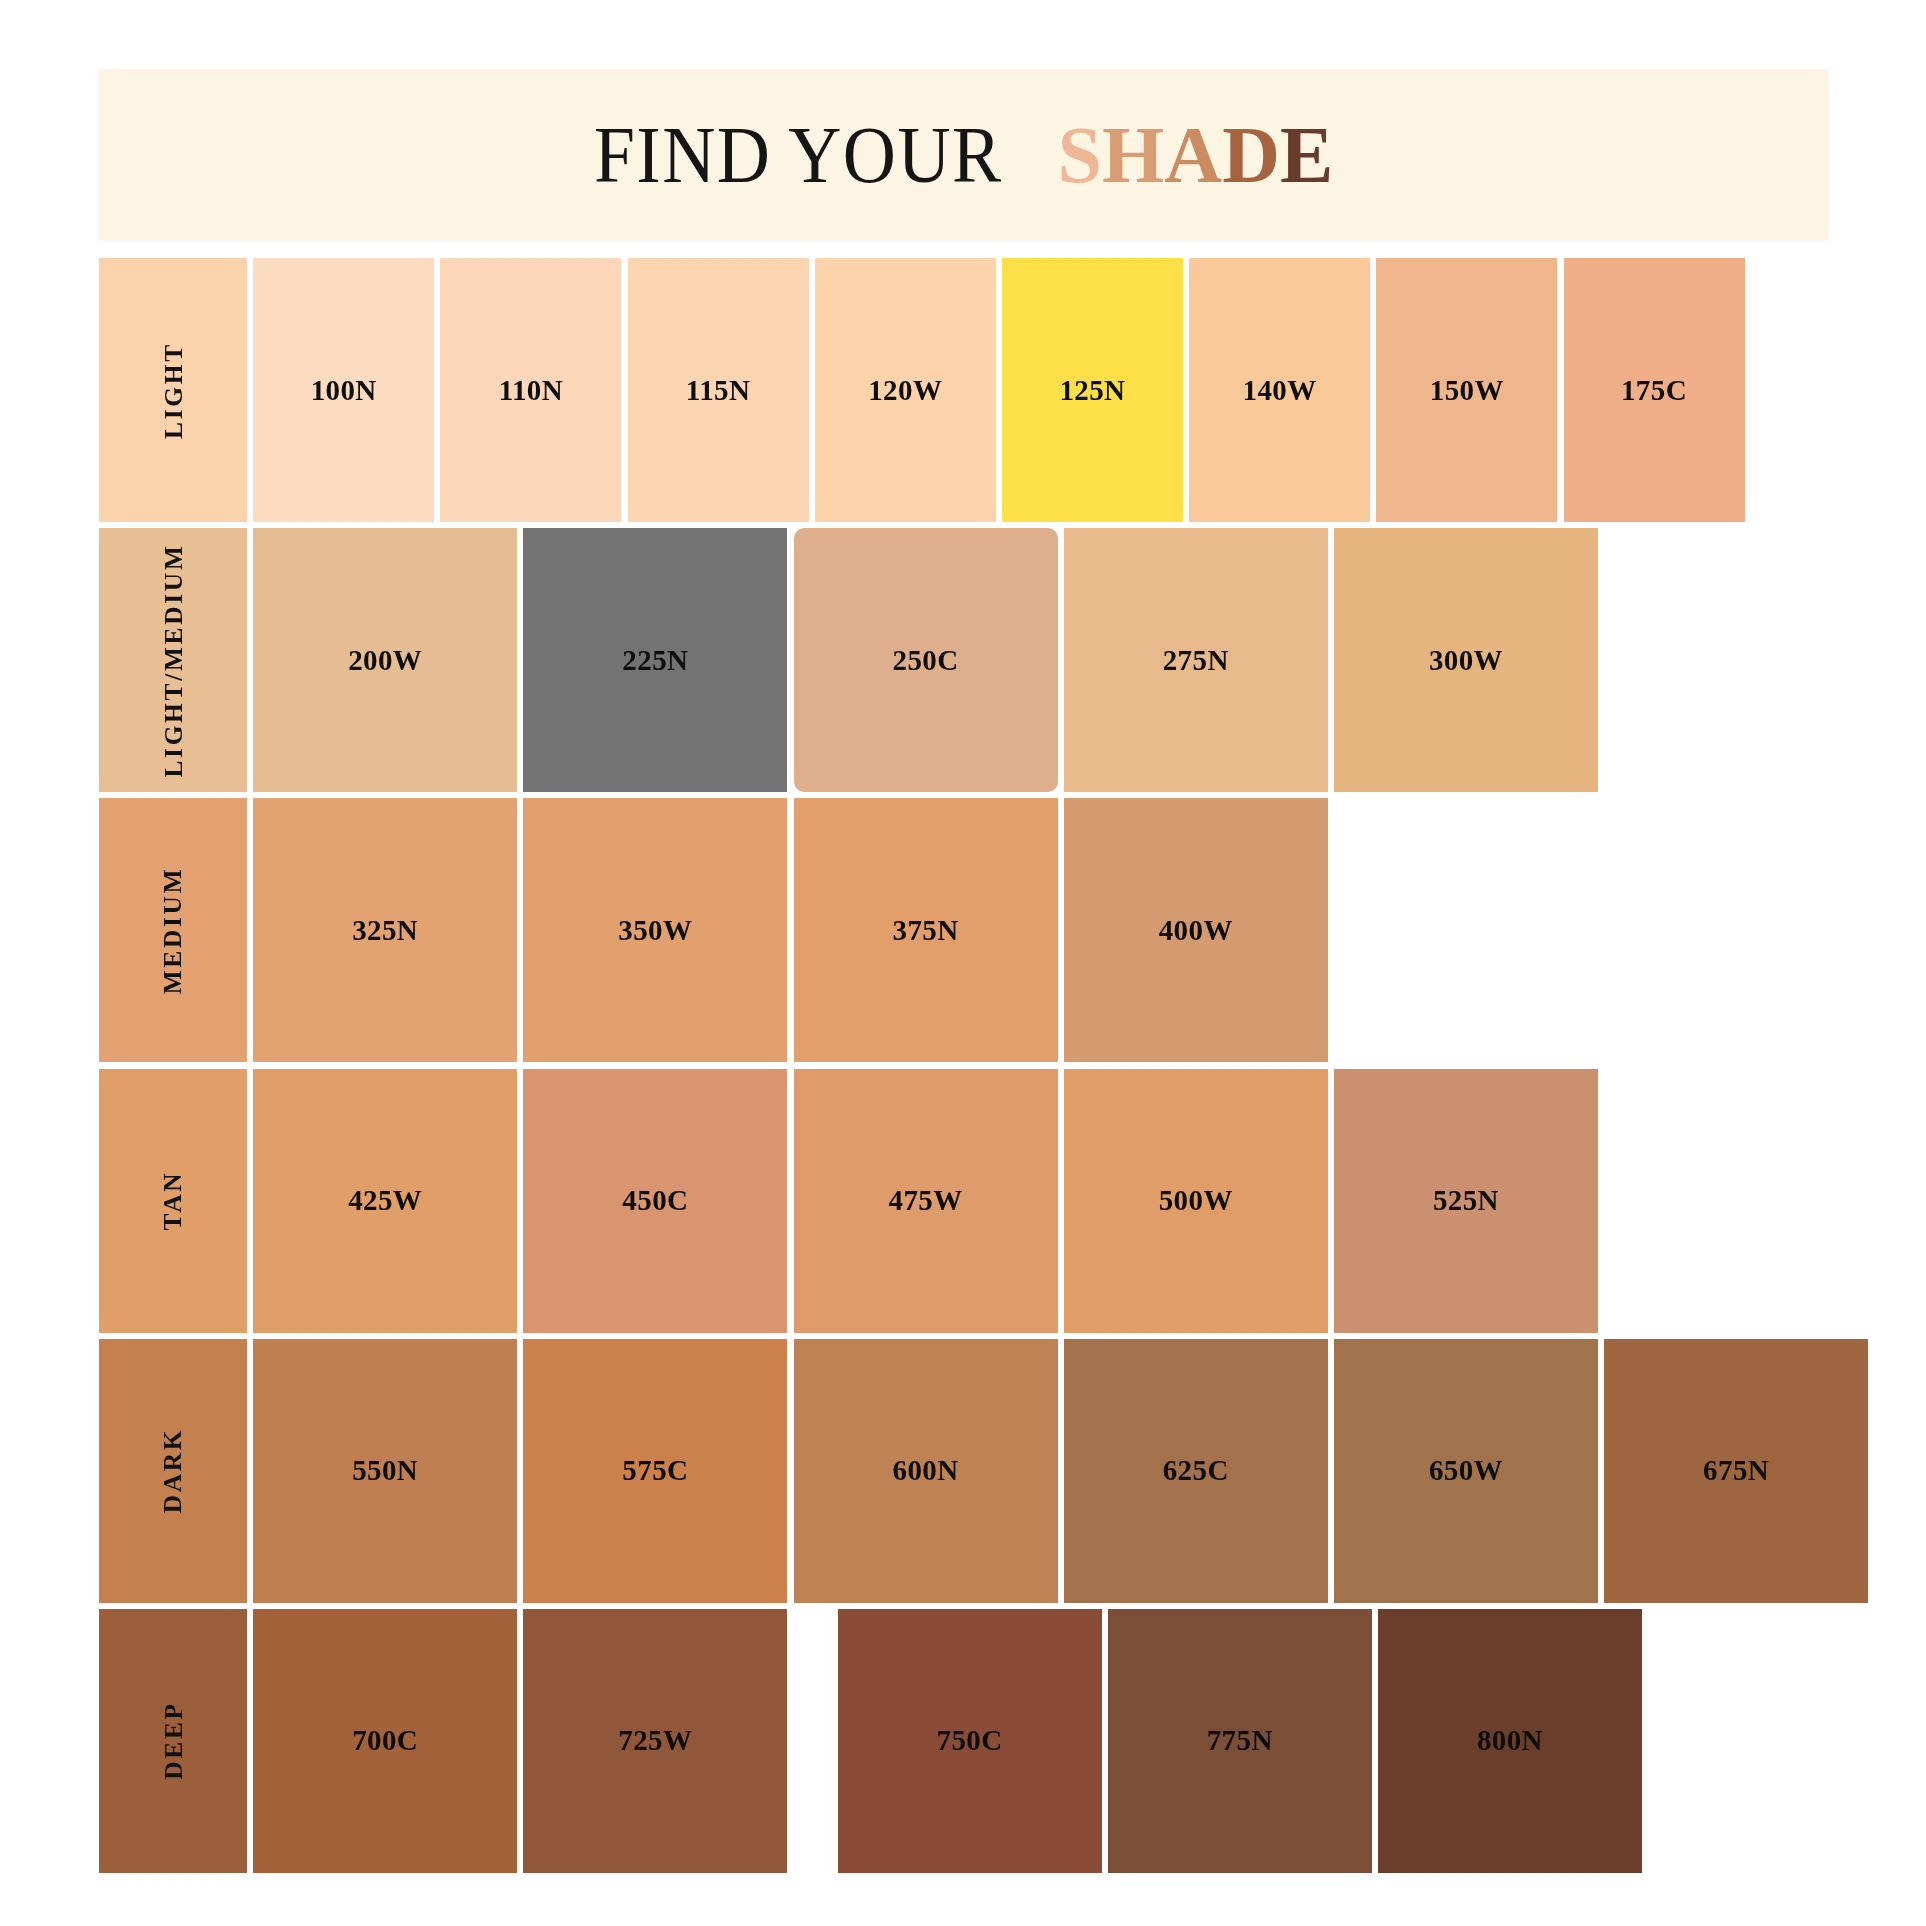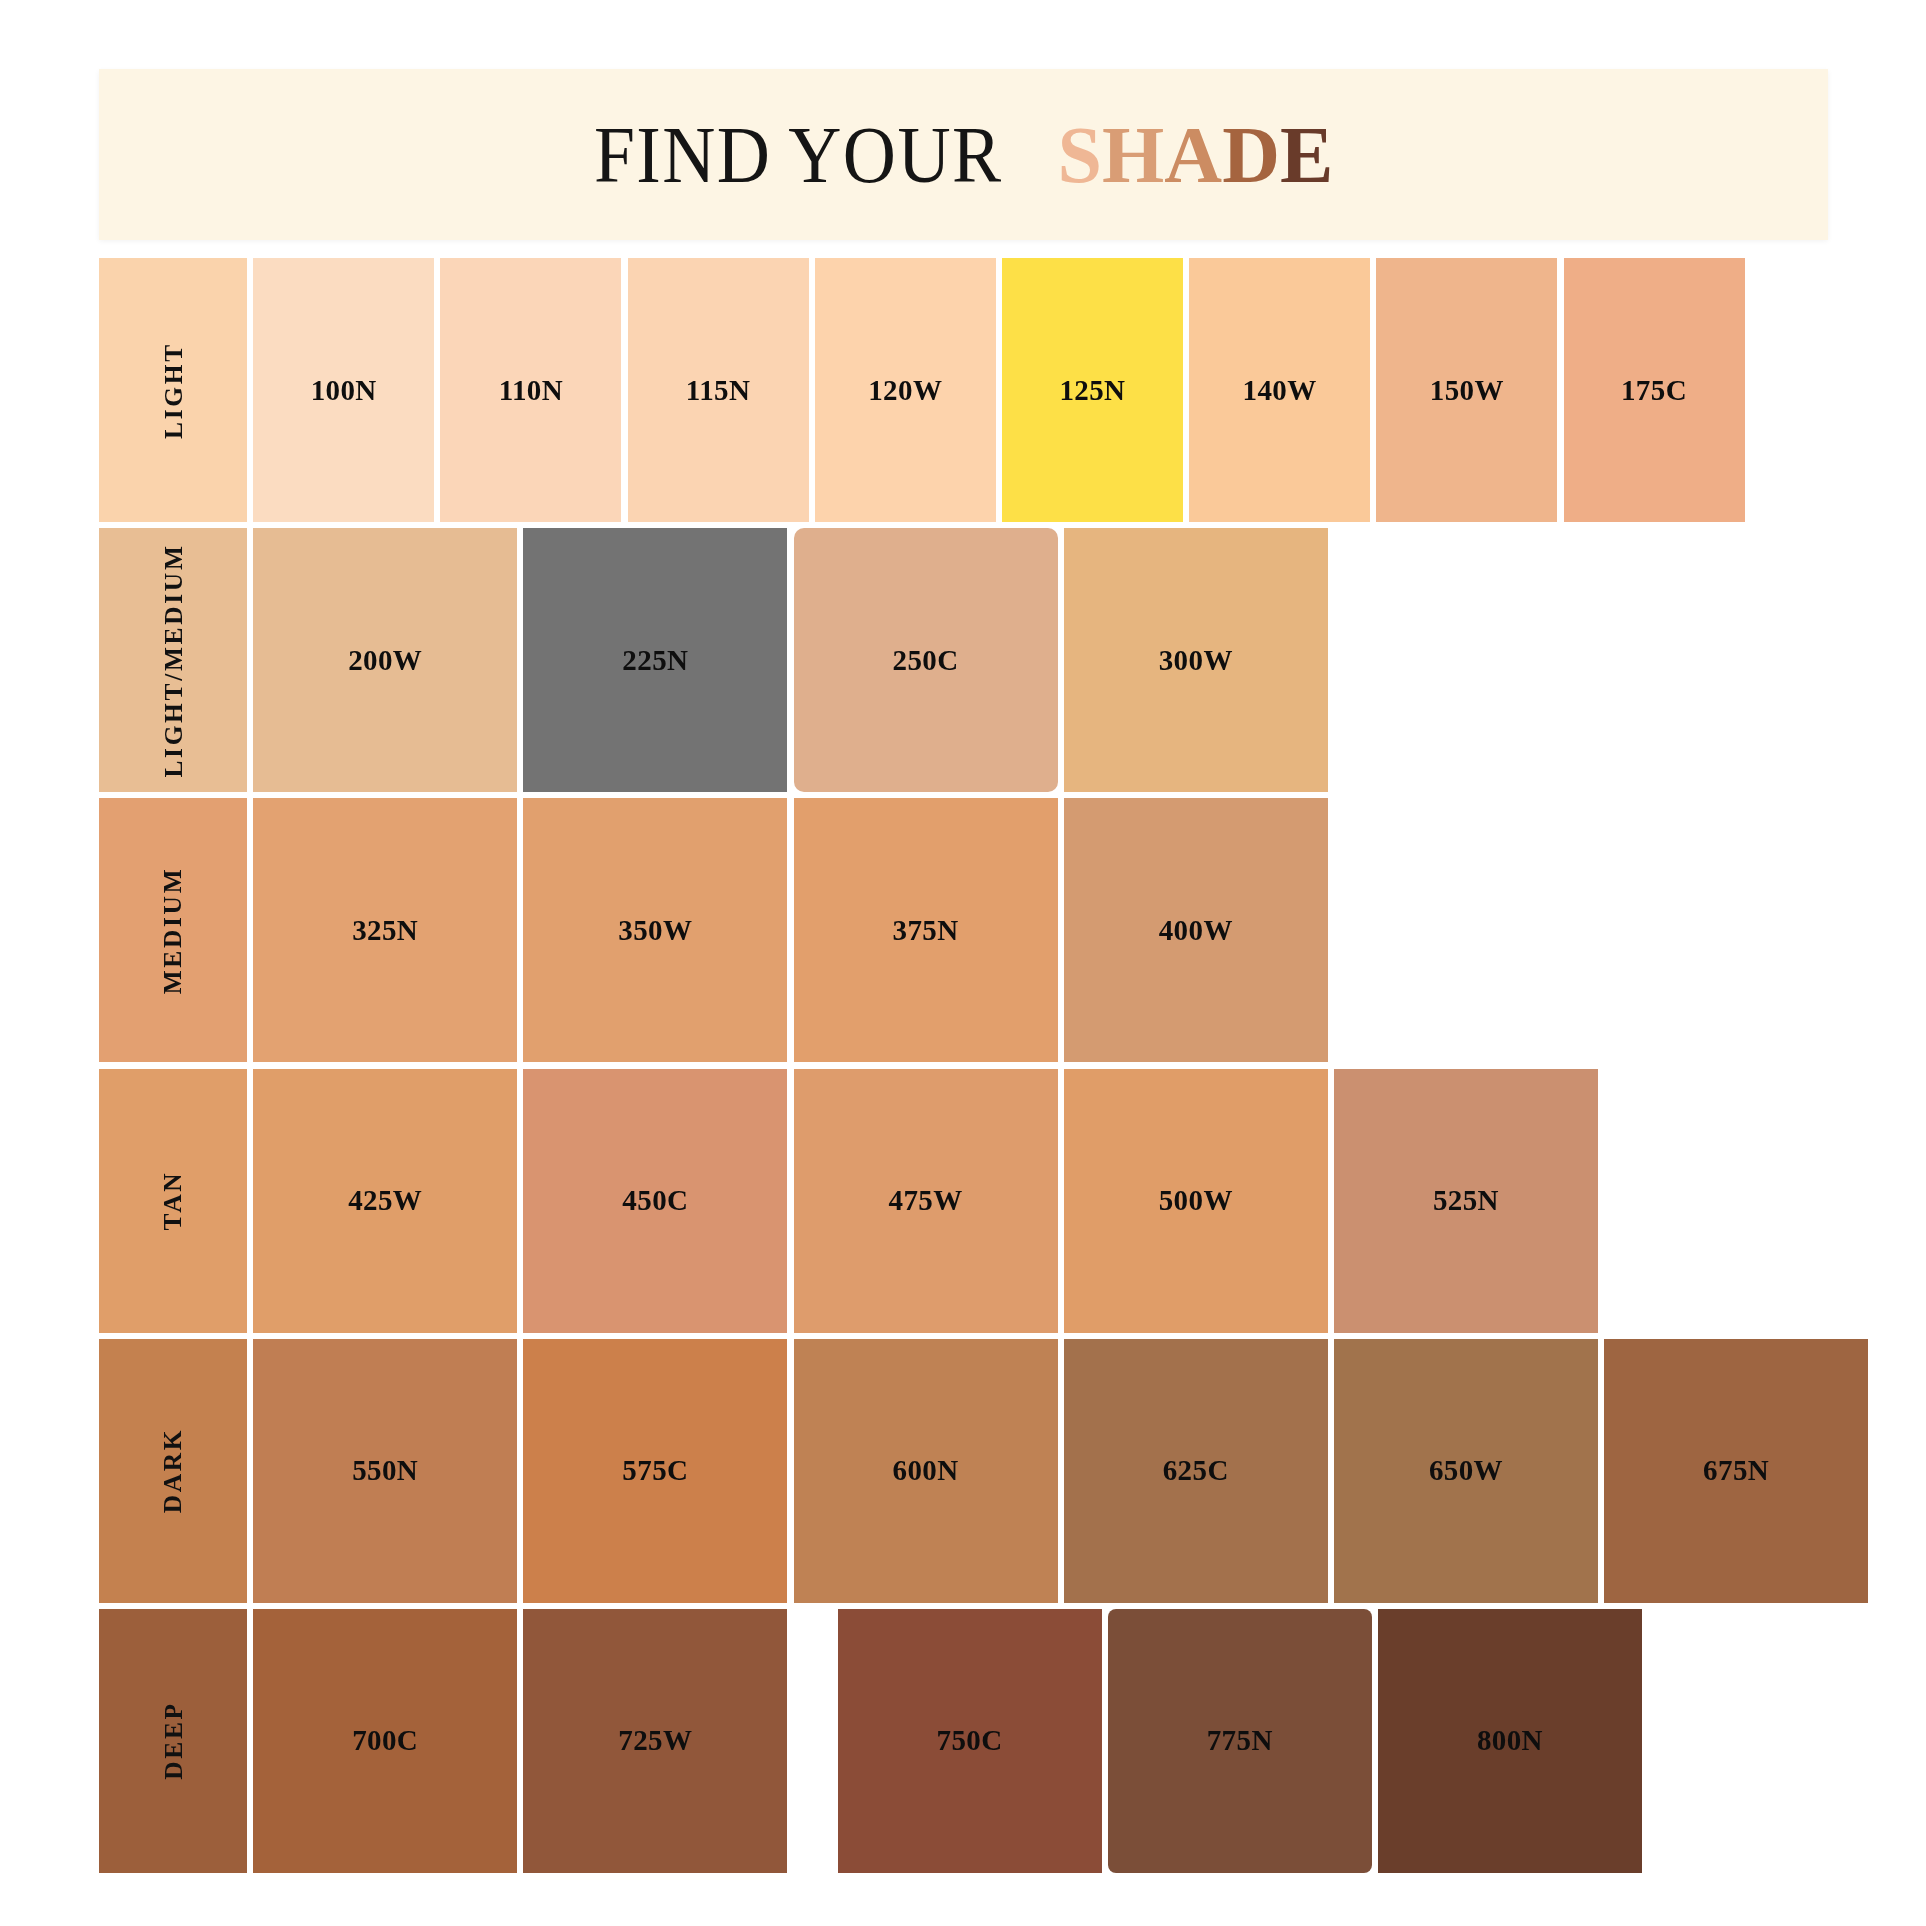--- a/index.html
+++ b/index.html
@@ -150,20 +150,23 @@
         </div>
         <div class="swatch" style="background: rgb(230, 188, 147); width: 264px; flex: 0 0 264px;">
           <span class="swatch-code">200W</span>
         </div>
         <div class="swatch" style="background: #737373; width: 264px; flex: 0 0 264px;">
           <span class="swatch-code">225N</span>
         </div>
         <div class="swatch" style="background: rgb(223, 175, 141); width: 264px; flex: 0 0 264px; border-radius: 10px;">
           <span class="swatch-code">250C</span>
         </div>
+        <div class="swatch" style="background: rgb(232, 186, 139); width: 264px; flex: 0 0 264px;">
+          <span class="swatch-code">275N</span>
+        </div>
         <div class="swatch" style="background: rgb(230, 181, 127); width: 264px; flex: 0 0 264px;">
           <span class="swatch-code">300W</span>
         </div>
       </div>
       <div class="shade-row">
         <div class="row-label" style="background: rgb(227, 160, 113);">
           <div class="row-label-text">MEDIUM</div>
         </div>
         <div class="swatch" style="background: rgb(227, 162, 113); width: 264px; flex: 0 0 264px; align-items: center;">
           <span class="swatch-code">325N</span>
@@ -227,21 +230,21 @@
         </div>
         <div class="swatch" style="background: rgb(164, 98, 58); width: 264px; flex: 0 0 264px;">
           <span class="swatch-code">700C</span>
         </div>
         <div class="swatch" style="background: rgb(145, 87, 58); width: 264px; flex: 0 0 264px;">
           <span class="swatch-code">725W</span>
         </div>
         <div class="swatch" style="background: rgb(139, 76, 55); width: 264px; flex: 0 0 264px; margin-left: 44px;">
           <span class="swatch-code">750C</span>
         </div>
-        <div class="swatch" style="background: rgb(123, 78, 56); width: 264px; flex: 0 0 264px; border-radius: 8px;">
+        <div class="swatch" style="background: rgb(123, 78, 56); width: 264px; flex: 0 0 264px;">
           <span class="swatch-code">775N</span>
         </div>
         <div class="swatch" style="background: rgb(106, 62, 43); width: 264px; flex: 0 0 264px;">
           <span class="swatch-code">800N</span>
         </div>
       </div>
     </div>
 
 </div>
 

